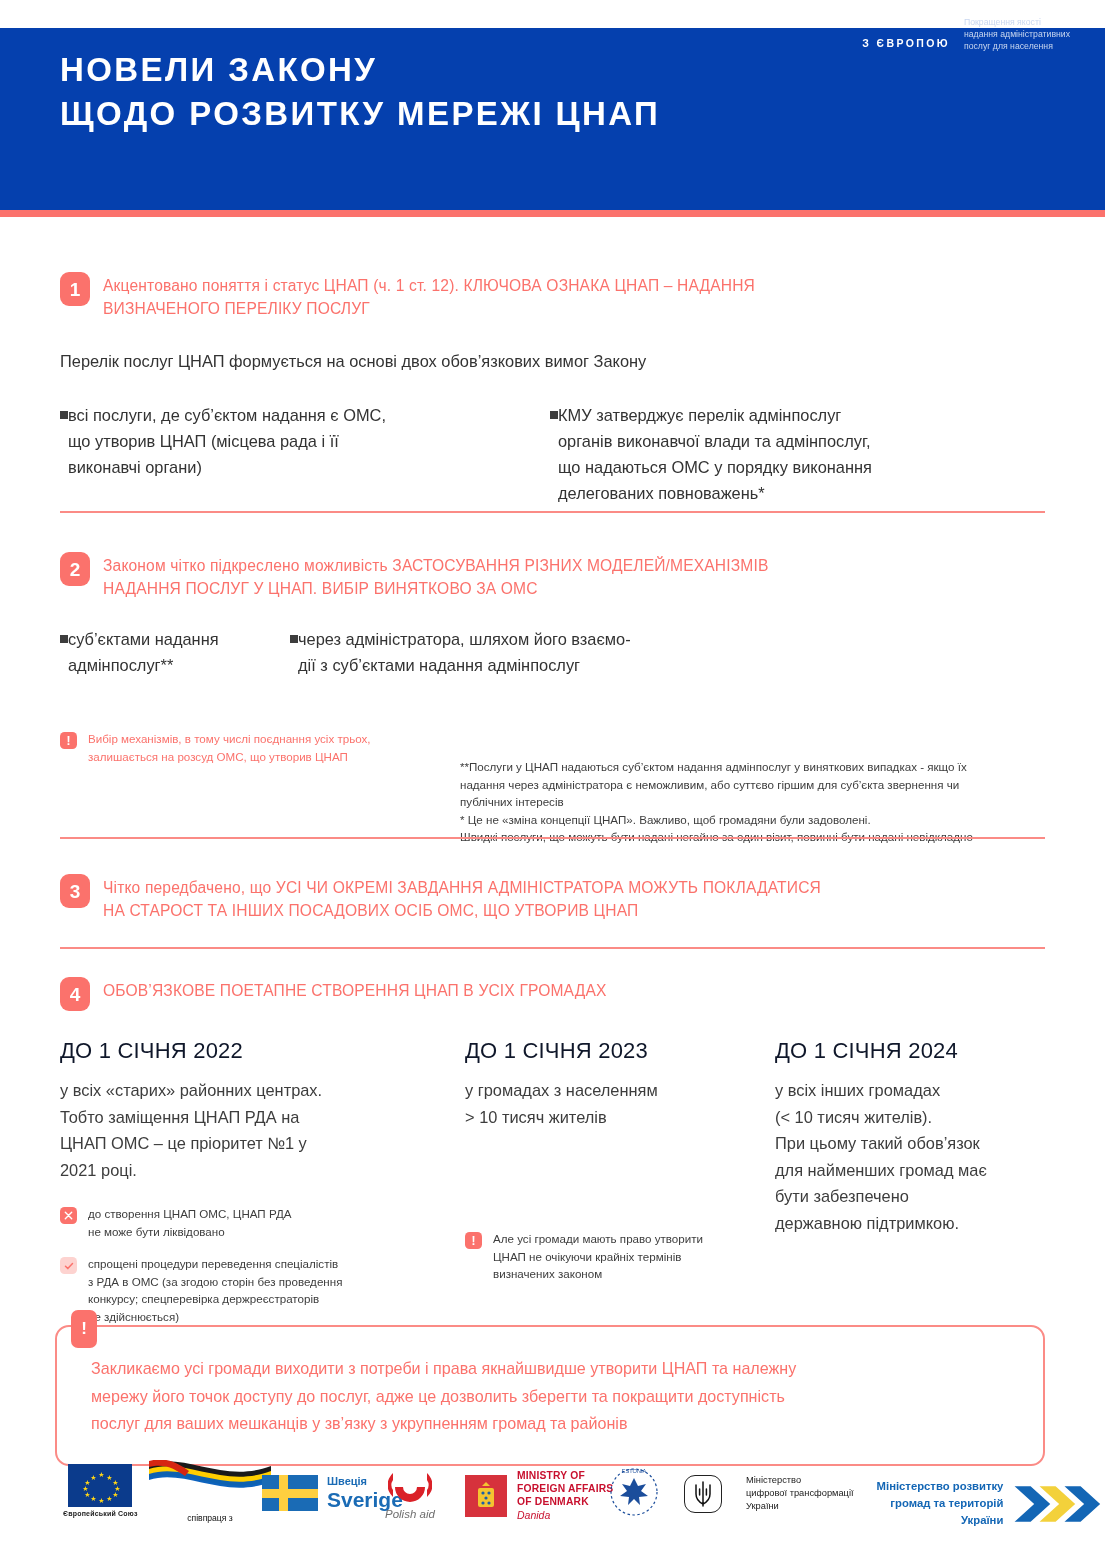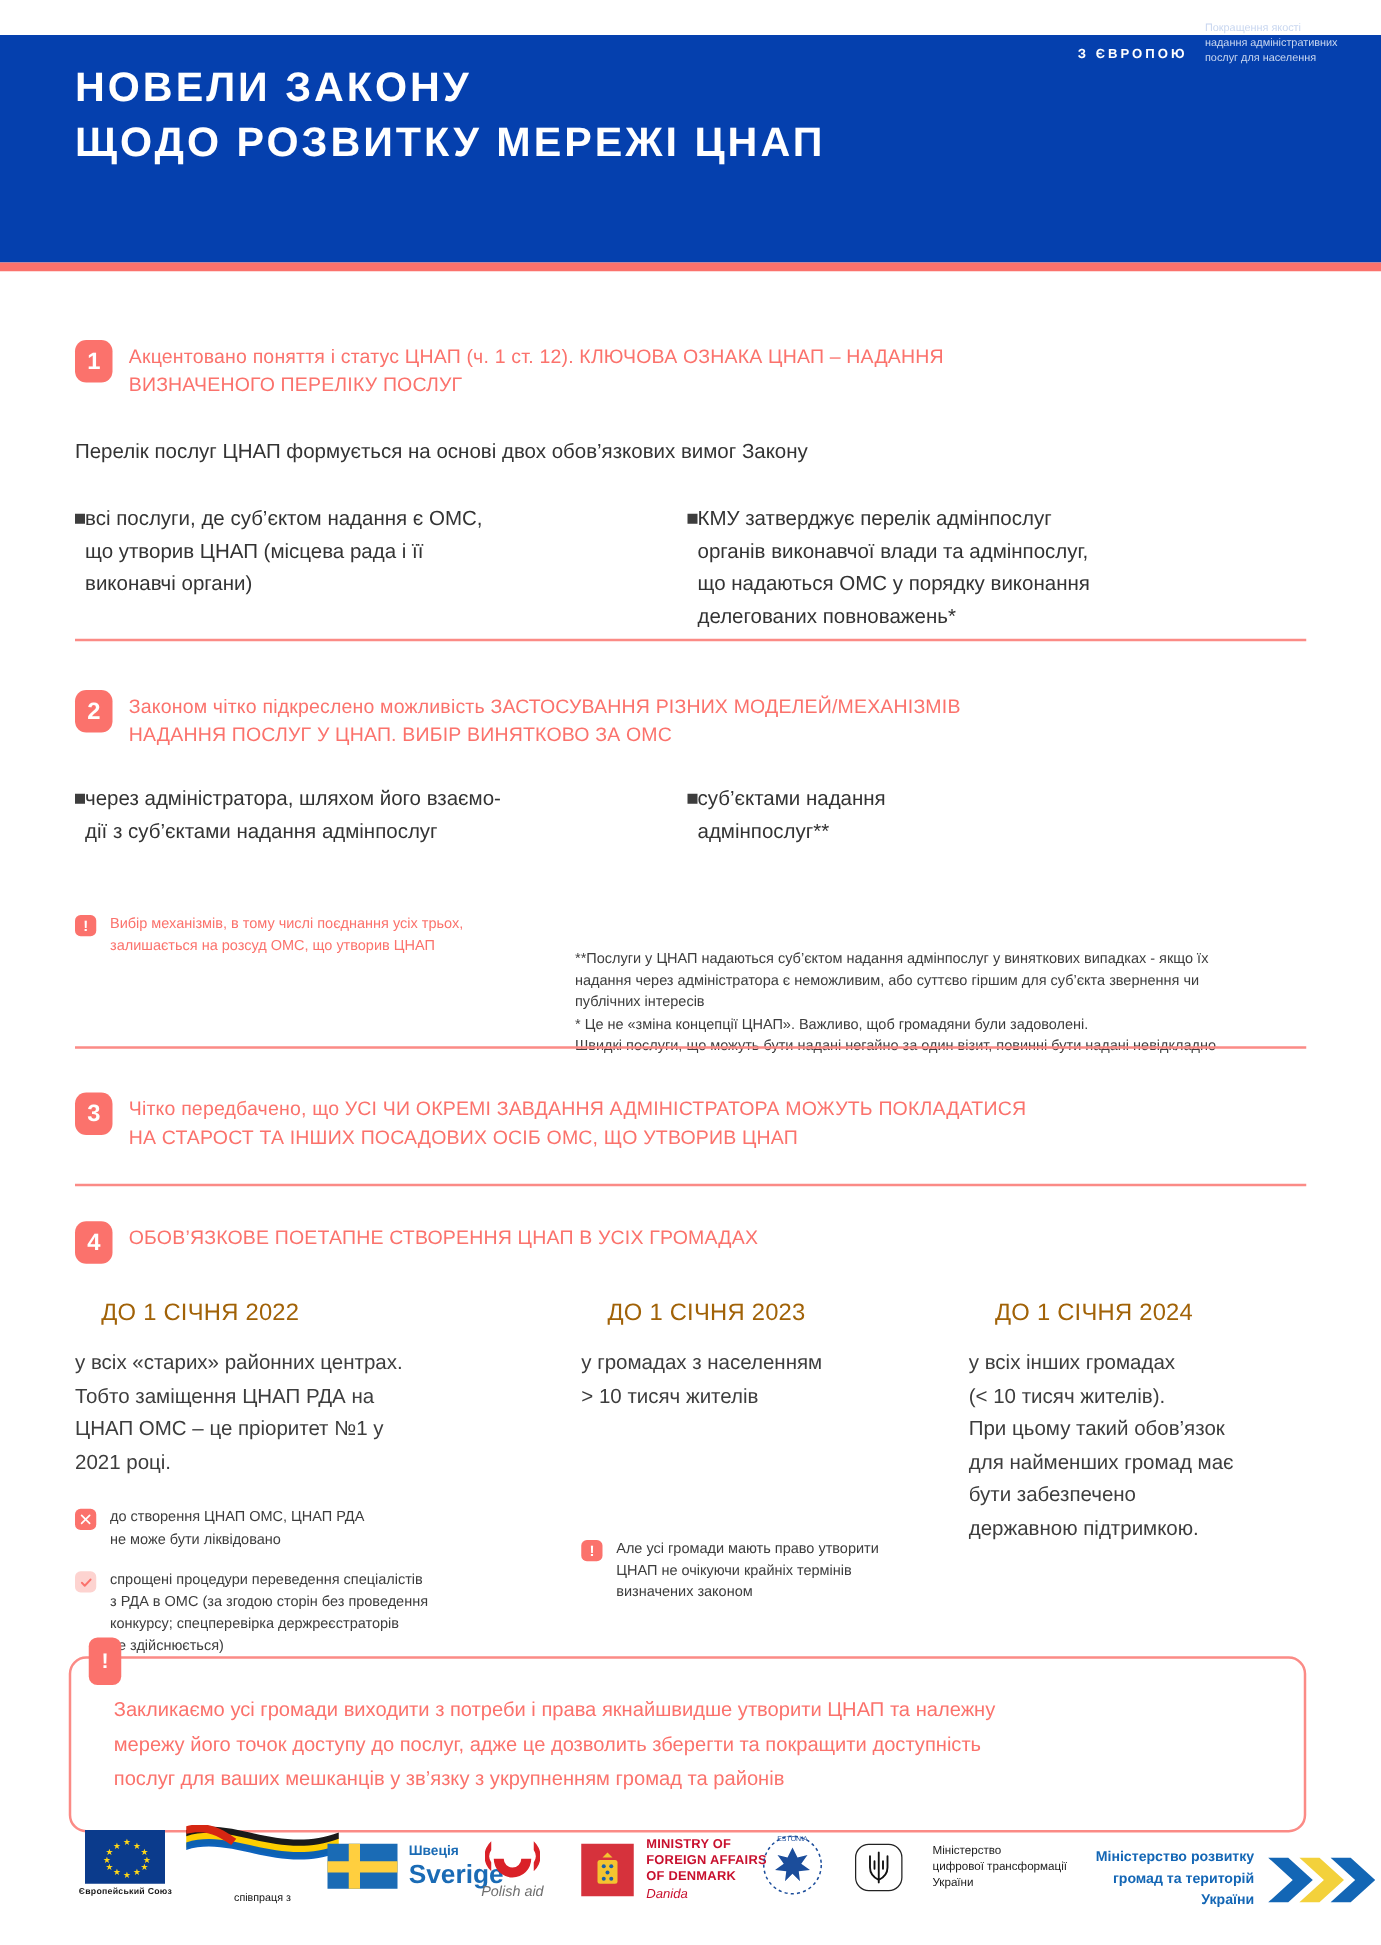--- a/index.html
+++ b/index.html
@@ -167,26 +167,25 @@
     color: #3D3D3D;
     font-size: 11.6px;
     line-height: 17.5px;
     white-space: pre-line;
   }
 
   
   .cols3 { display: flex; }
   .col { }
   .col-title {
-    font-size: 19px;
-    color: #a16207;
+    font-size: 22px;
+    color: #0f172a;
     line-height: 26px;
     letter-spacing: 0.2px;
     margin-bottom: 13px;
-    margin-left: 21px;
   }
   .col-body {
     font-size: 16.4px;
     color: #3D3D3D;
     line-height: 26.5px;
     white-space: pre-line;
   }
 
   
   .callout {
@@ -309,29 +308,29 @@
   <div class="divider" style="position:absolute;left:60px;top:511px;width:985px;"></div>
 
   <div class="section" style="position:absolute;left:60px;top:552px;width:985px;">
     <div class="sec-head">
       <div class="badge">2</div>
       <div class="sec-title">Законом чітко підкреслено можливість ЗАСТОСУВАННЯ РІЗНИХ МОДЕЛЕЙ/МЕХАНІЗМІВ
 НАДАННЯ ПОСЛУГ У ЦНАП. ВИБІР ВИНЯТКОВО ЗА ОМС</div>
     </div>
 
     <div style="display:flex;margin-top:26px;">
+      <div class="bullet" style="width:230px;">
+        <div class="bullet-sq"></div>
+        <div class="bullet-txt">суб’єктами надання
+адмінпослуг**</div>
+      </div>
       <div class="bullet" style="width:490px;">
         <div class="bullet-sq"></div>
         <div class="bullet-txt">через адміністратора, шляхом його взаємо-
 дії з суб’єктами надання адмінпослуг</div>
-      </div>
-      <div class="bullet" style="width:230px;">
-        <div class="bullet-sq"></div>
-        <div class="bullet-txt">суб’єктами надання
-адмінпослуг**</div>
       </div>
     </div>
 
     <div style="display:flex;margin-top:52px;">
       <div class="note-row" style="width:400px;">
         <div class="icon-sq icon-excl">
             <span class="glyph">!</span>
           </div>
         <div class="note-txt-coral">Вибір механізмів, в тому числі поєднання усіх трьох,
 залишається на розсуд ОМС, що утворив ЦНАП</div>

